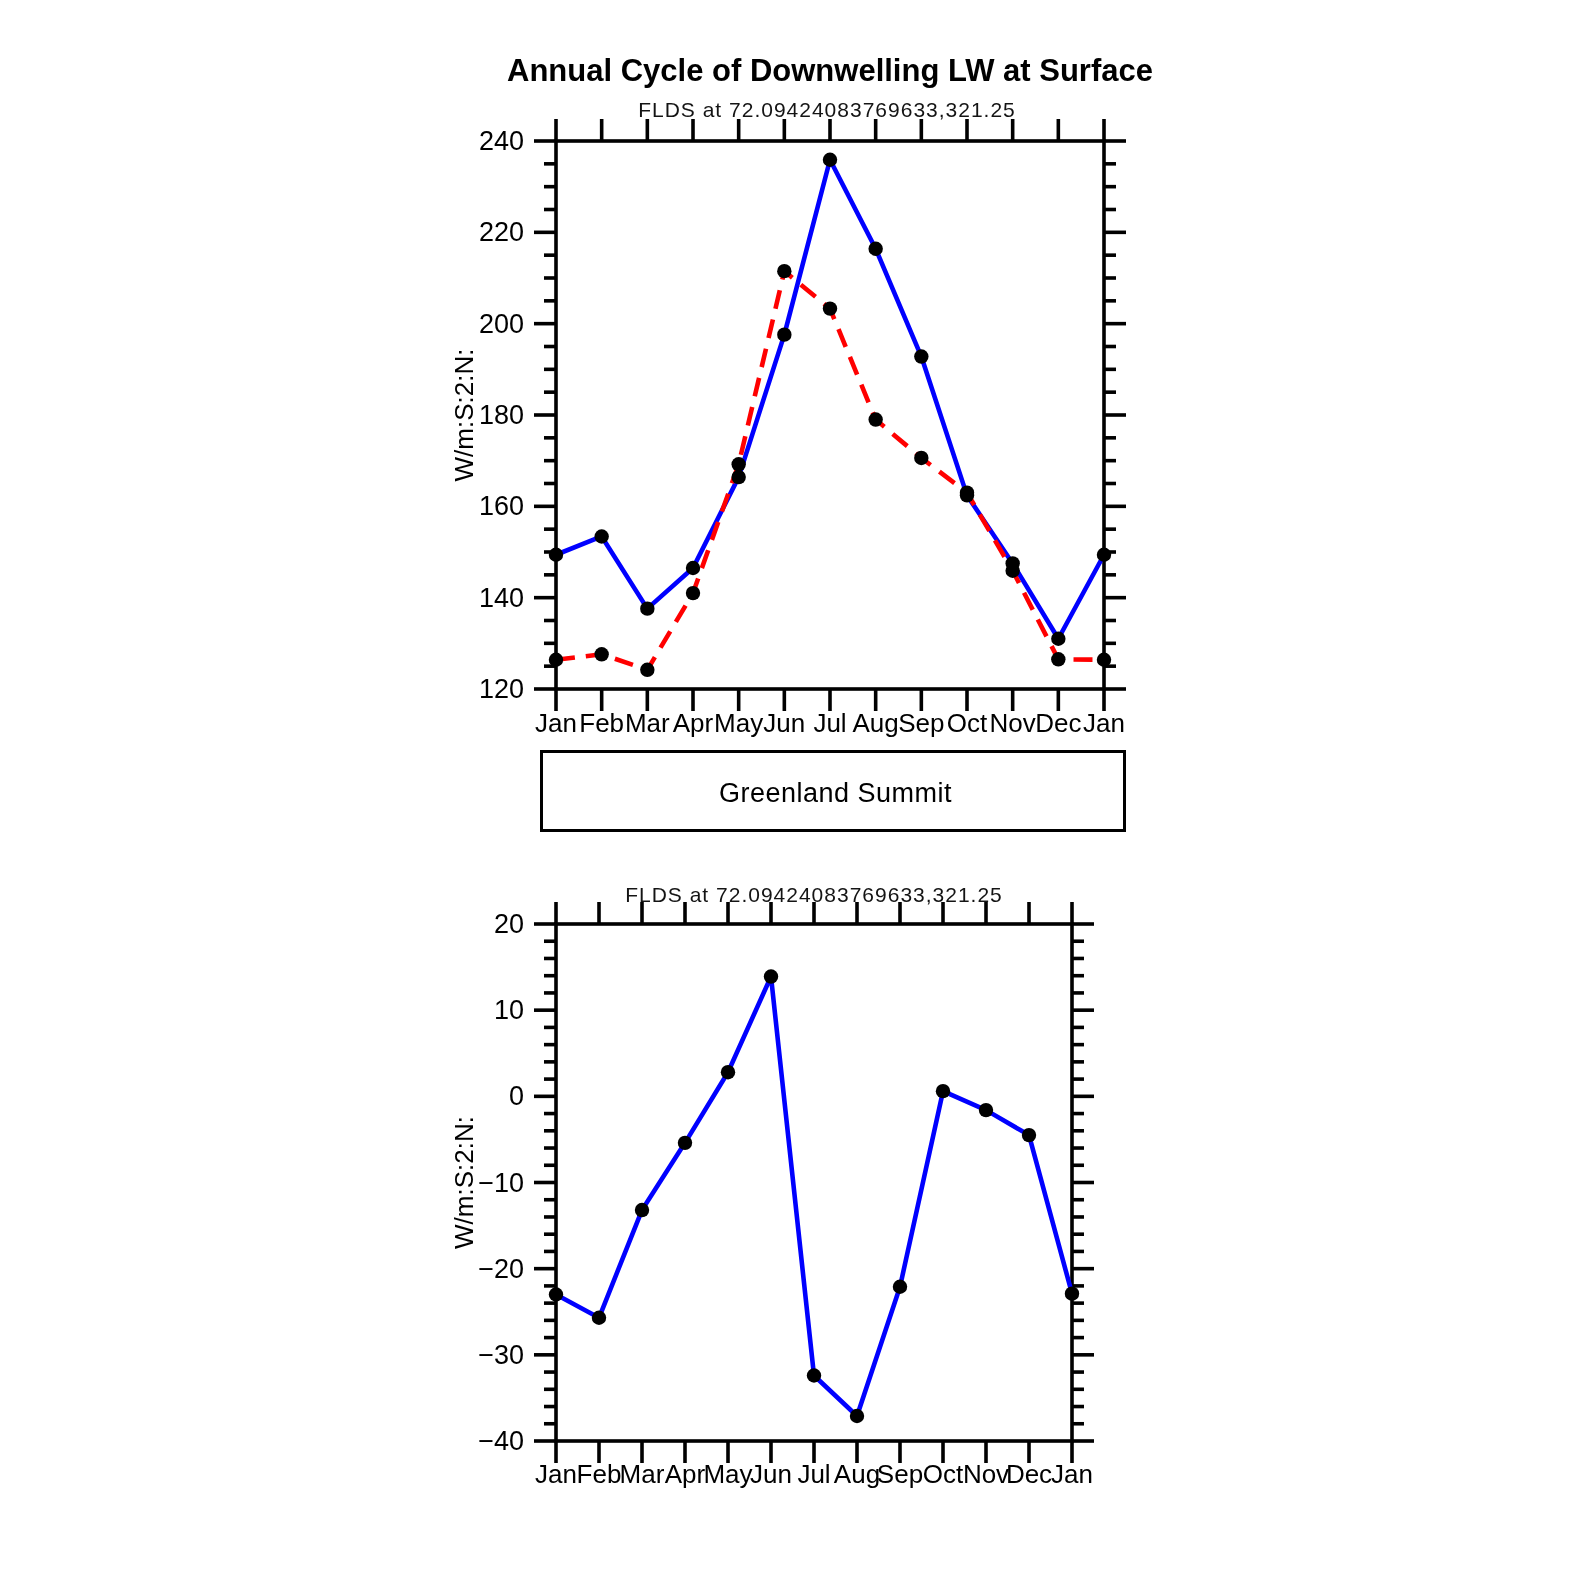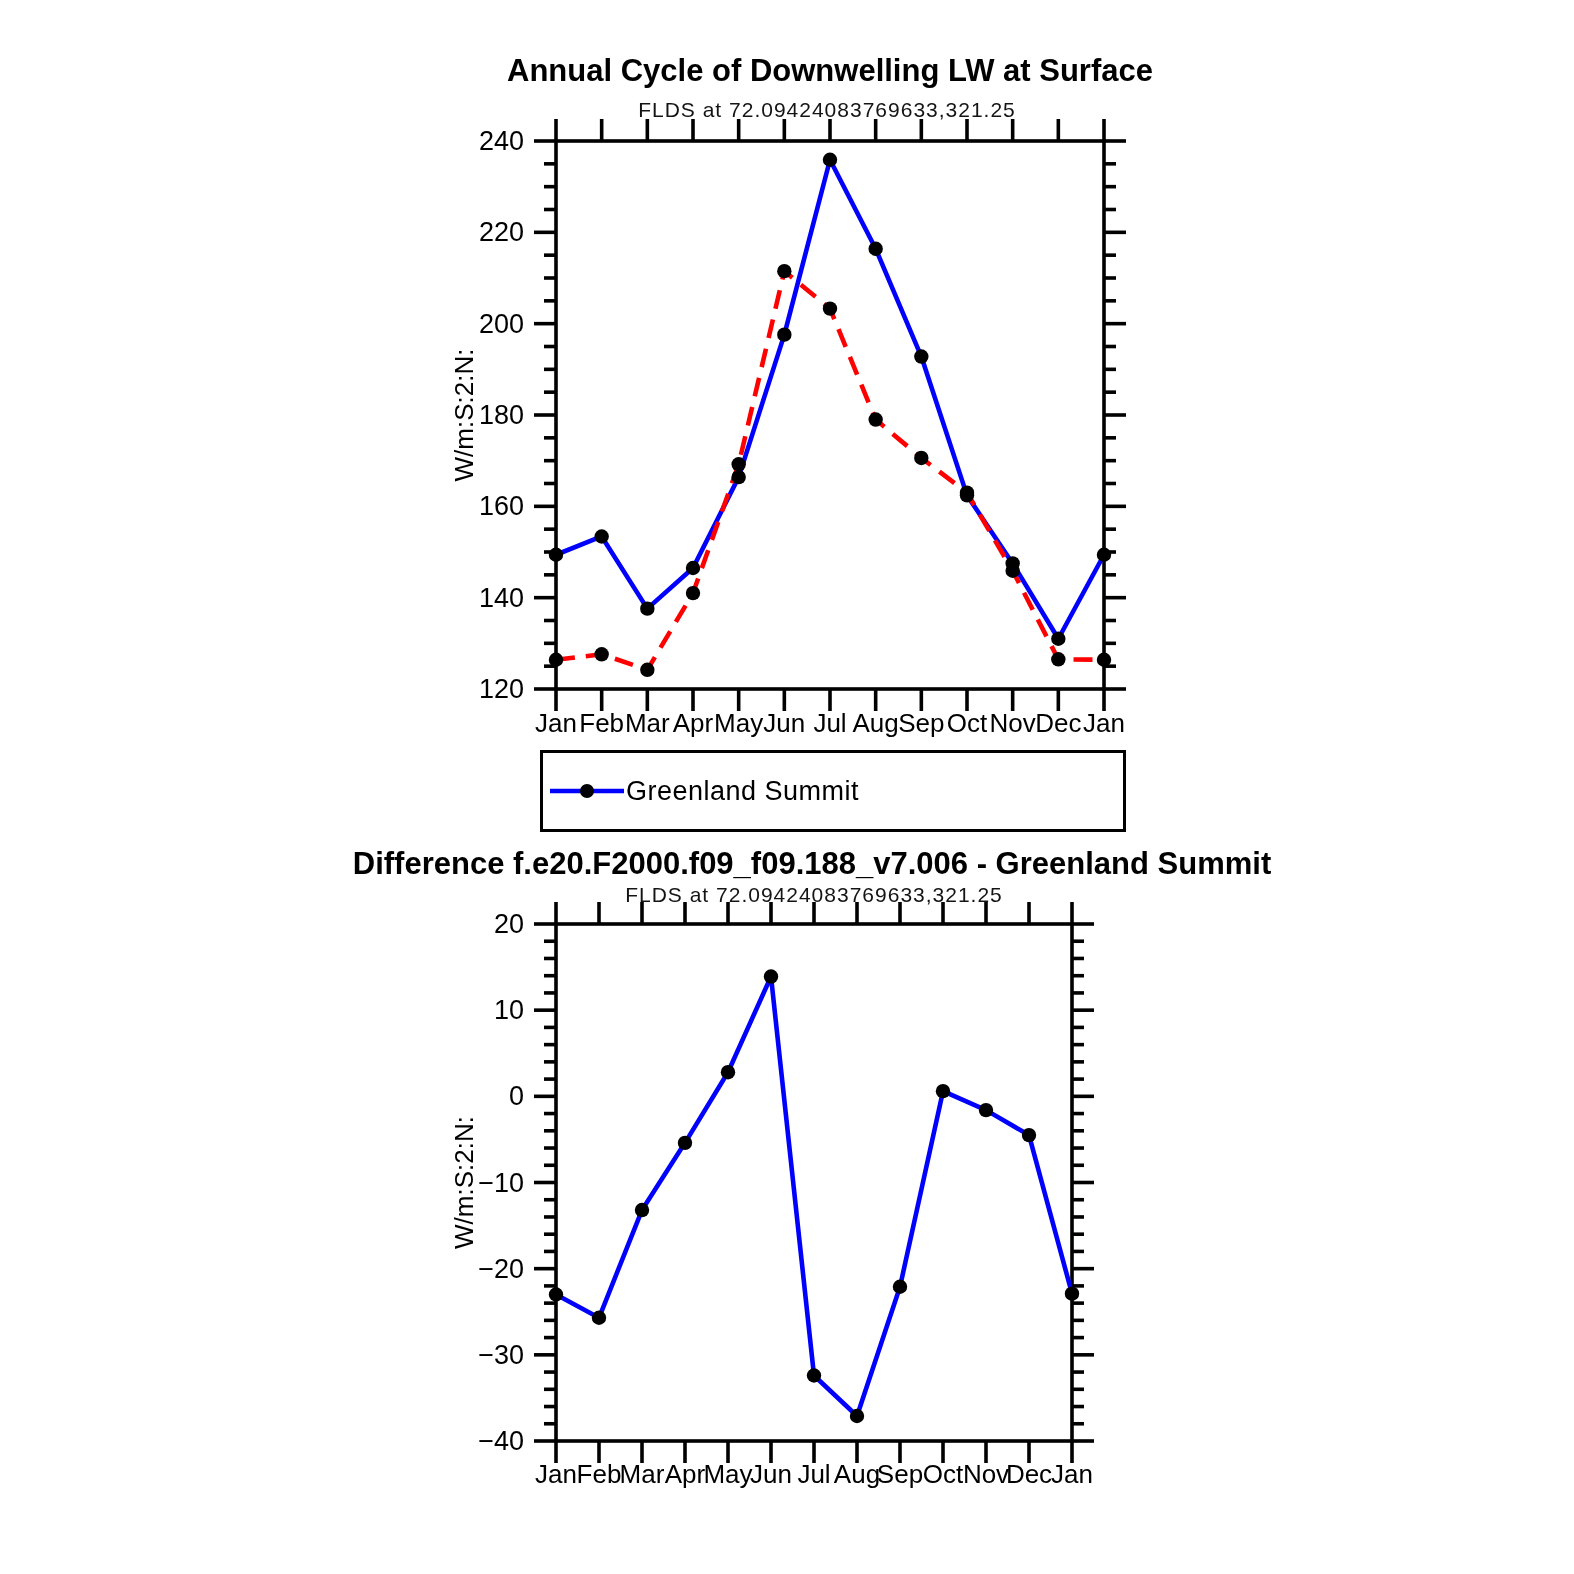--- a/index.html
+++ b/index.html
@@ -44,20 +44,21 @@
     background:#ffffff;
     display:flex;
     flex-direction:column;
     justify-content:space-around;
   }
   .legend-row{
     display:flex;
     align-items:center;
     padding-left:5px;
     height:36px;
+    flex-direction:column;
   }
   .legend-row .label{
     font-size:27px;
     color:#000;
     letter-spacing:0.5px;
     white-space:nowrap;
   }
   .legend-row svg{display:block;}
 </style>
 </head>
@@ -324,16 +325,15 @@
   <div class="legend">
     <div class="legend-row">
       <svg width="78" height="24">
         <line x1="2" y1="12" x2="76" y2="12" stroke-width="4.5" stroke="#0000ff"></line>
         <circle cx="39" cy="12" r="7" fill="#000000"></circle>
       </svg>
       <span class="label">Greenland Summit</span>
     </div>
   </div>
 
-  <div id="title-bottom" class="chart-title">Difference f.e20.F2000.f09_f09.188_v7.006 - Greenland Summit</div>
   <div id="subtitle-bottom" class="chart-subtitle">FLDS at 72.09424083769633,321.25</div>
 
 </div>
 
 </body></html>

